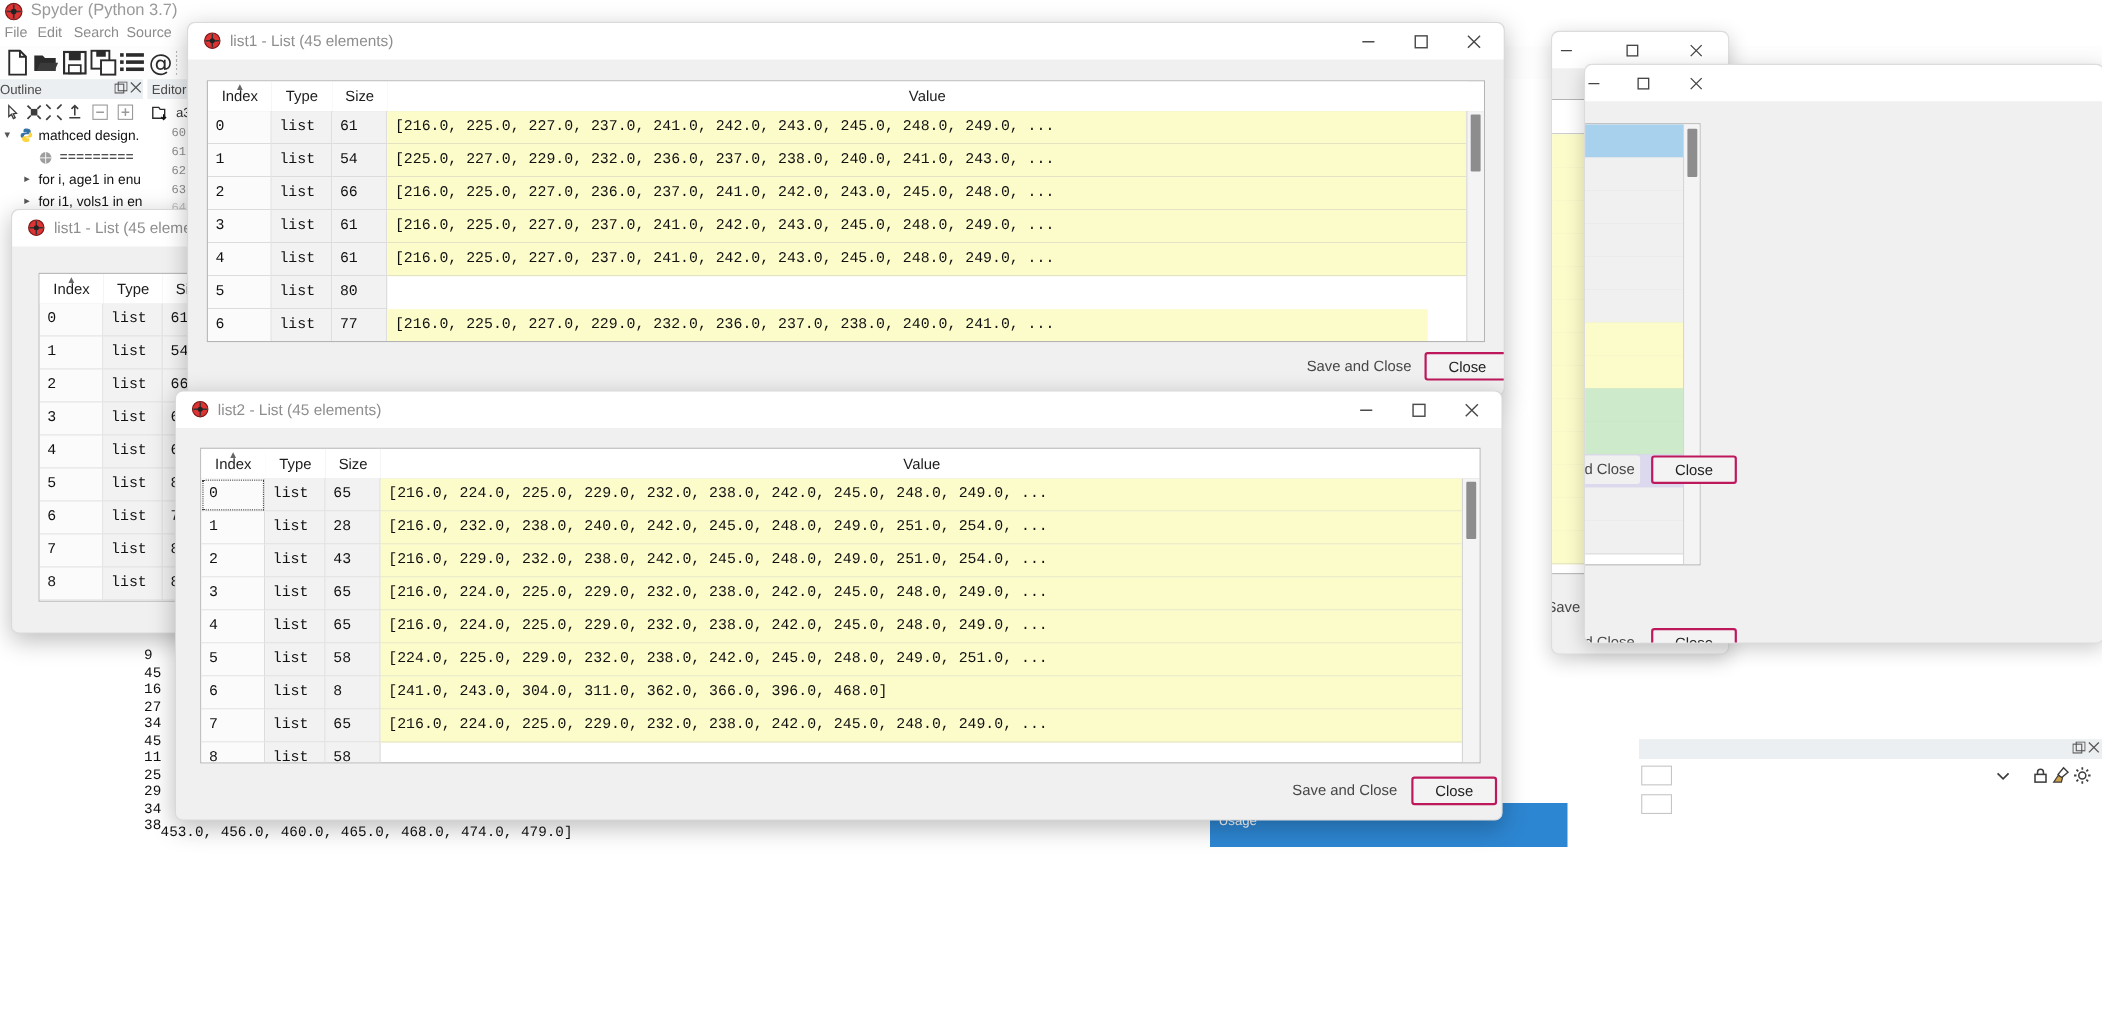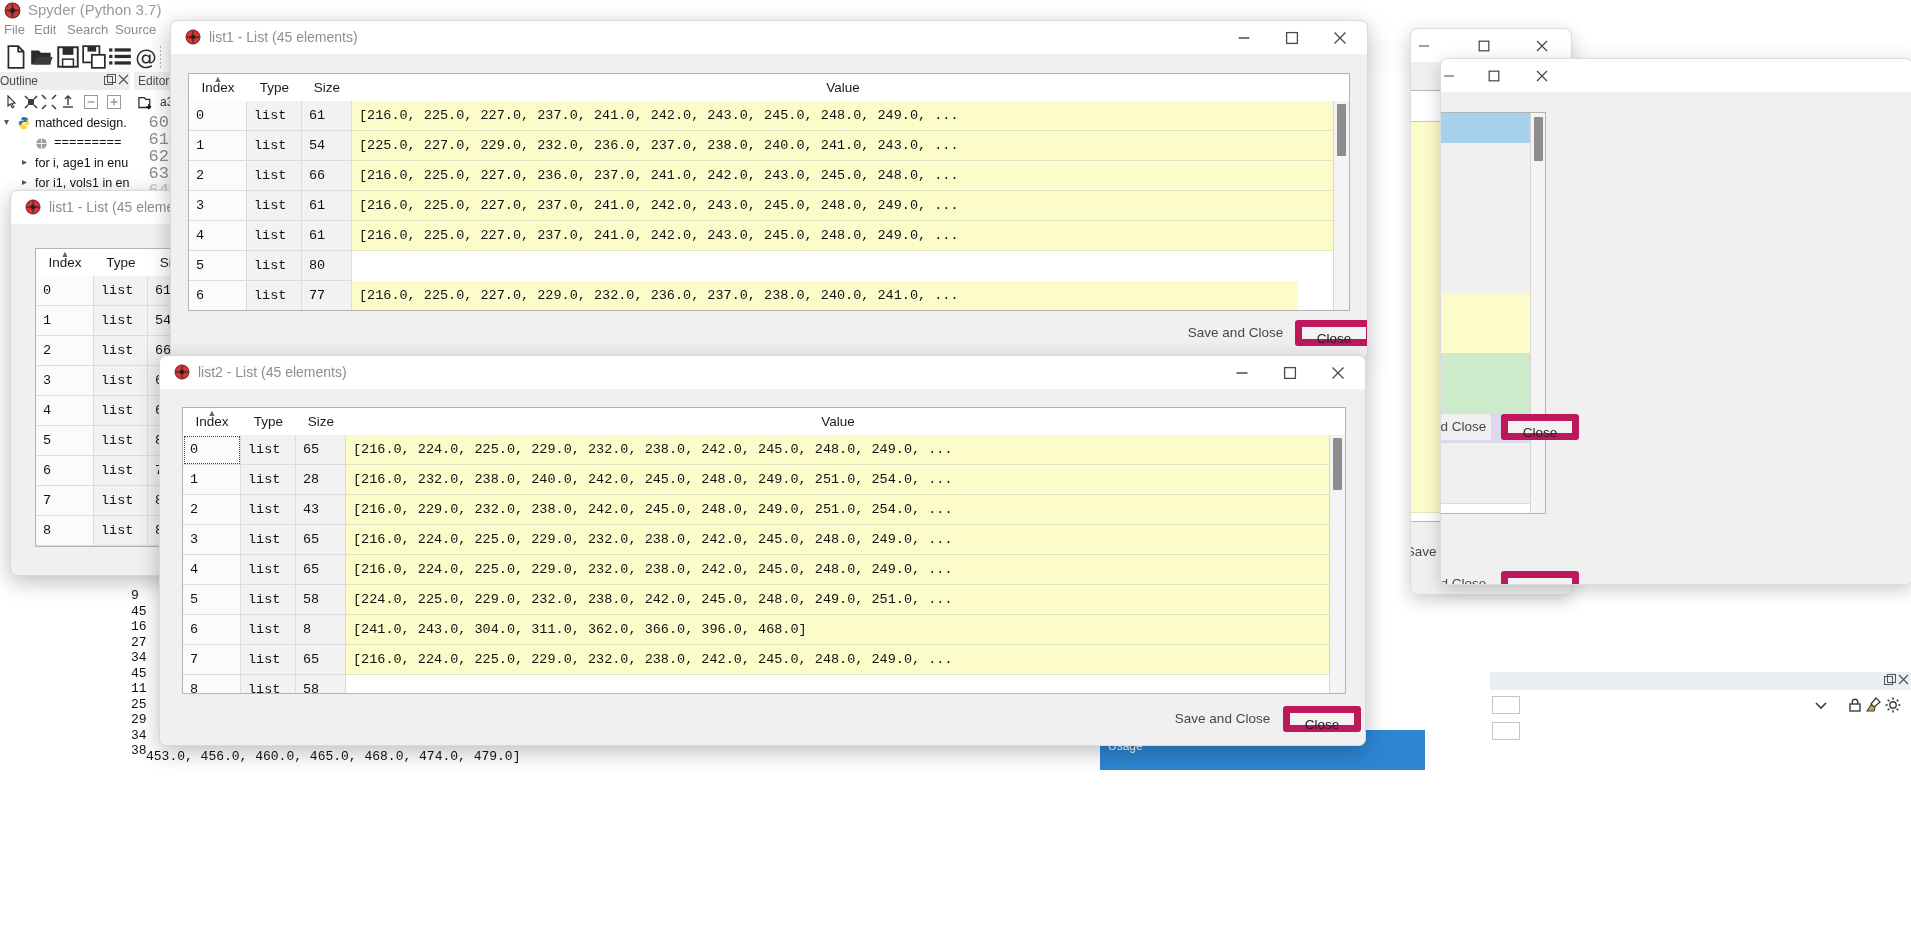--- a/index.html
+++ b/index.html
@@ -41,21 +41,21 @@
   .ol-arrow{position:absolute;left:4px;top:2px;font-size:10px;color:#555;}
   .ol-arrow2{position:absolute;left:22px;top:2px;font-size:10px;color:#555;}
   .ol-lbl{position:absolute;font-size:12.5px;color:#111;white-space:nowrap;}
 
   
   #editor-header{left:134px;top:72px;width:120px;height:18px;background:#eceff1;}
   #editor-title{left:138px;top:74px;font-size:12px;color:#4a4a4a;}
   #editor-tabbar{left:134px;top:92px;width:120px;height:22px;}
   #editor-tabtext{left:160px;top:95px;font-size:12px;color:#333;}
   #editor-gutter{left:134px;top:114px;width:35px;height:80px;text-align:right;}
-  .gutter-num{font-size:17px;color:#8c8c8c;line-height:17px;display:block;
+  .gutter-num{font-size:11px;color:#8c8c8c;line-height:17px;display:block;
                font-family:"Liberation Mono",monospace;}
 
   
   #code-numbers{left:131px;top:588px;width:26px;height:170px;}
   #code-numbers span{display:block;font-size:13px;color:#111;line-height:15.5px;
       font-family:"Liberation Mono",monospace;}
   #code-tail{left:146px;top:749px;font-size:13px;color:#111;
       font-family:"Liberation Mono",monospace;white-space:nowrap;}
 
   
@@ -91,21 +91,21 @@
 
   
   .vscroll{position:absolute;top:0;width:15px;background:#f4f4f4;border-left:1px solid #d6d6d6;}
   .vthumb{position:absolute;left:3px;width:9px;background:#8d8d8d;border-radius:1px;}
 
   
   .dlg-buttons{position:absolute;height:26px;}
   .pbtn{position:absolute;top:0;height:26px;line-height:24px;text-align:center;
         font-size:13.5px;color:#474747;background:#f0f0f0;border:1px solid #f0f0f0;
         border-radius:3px;box-sizing:border-box;cursor:default;}
-  .pbtn.primary{background:#f3f3f3;border:7px solid #be185d;color:#222;}
+  .pbtn.primary{background:#f3f3f3;border:2px solid #be185d;color:#222;}
 
   
   .bg-dialog{background:#f0f0f0;border:1px solid #dcdcdc;border-radius:7px;
         box-shadow:0 5px 18px rgba(0,0,0,.20);overflow:hidden;}
   .bg-rows{position:absolute;background:#ffffff;border:1px solid #b4b4b4;overflow:hidden;}
   .bgrow{position:absolute;left:0;height:30px;border-bottom:1px solid #e3e3c4;}
   .bgrow.yellow{background:#fcfccb;}
   .bgrow.gray{background:#f0f0f0;border-bottom:1px solid #dcdcdc;}
   .bgrow.blue{background:#a8d1ee;border-bottom:1px solid #b9cfdf;}
   .bgrow.green{background:#cdeacb;border-bottom:1px solid #c5dcc3;}

